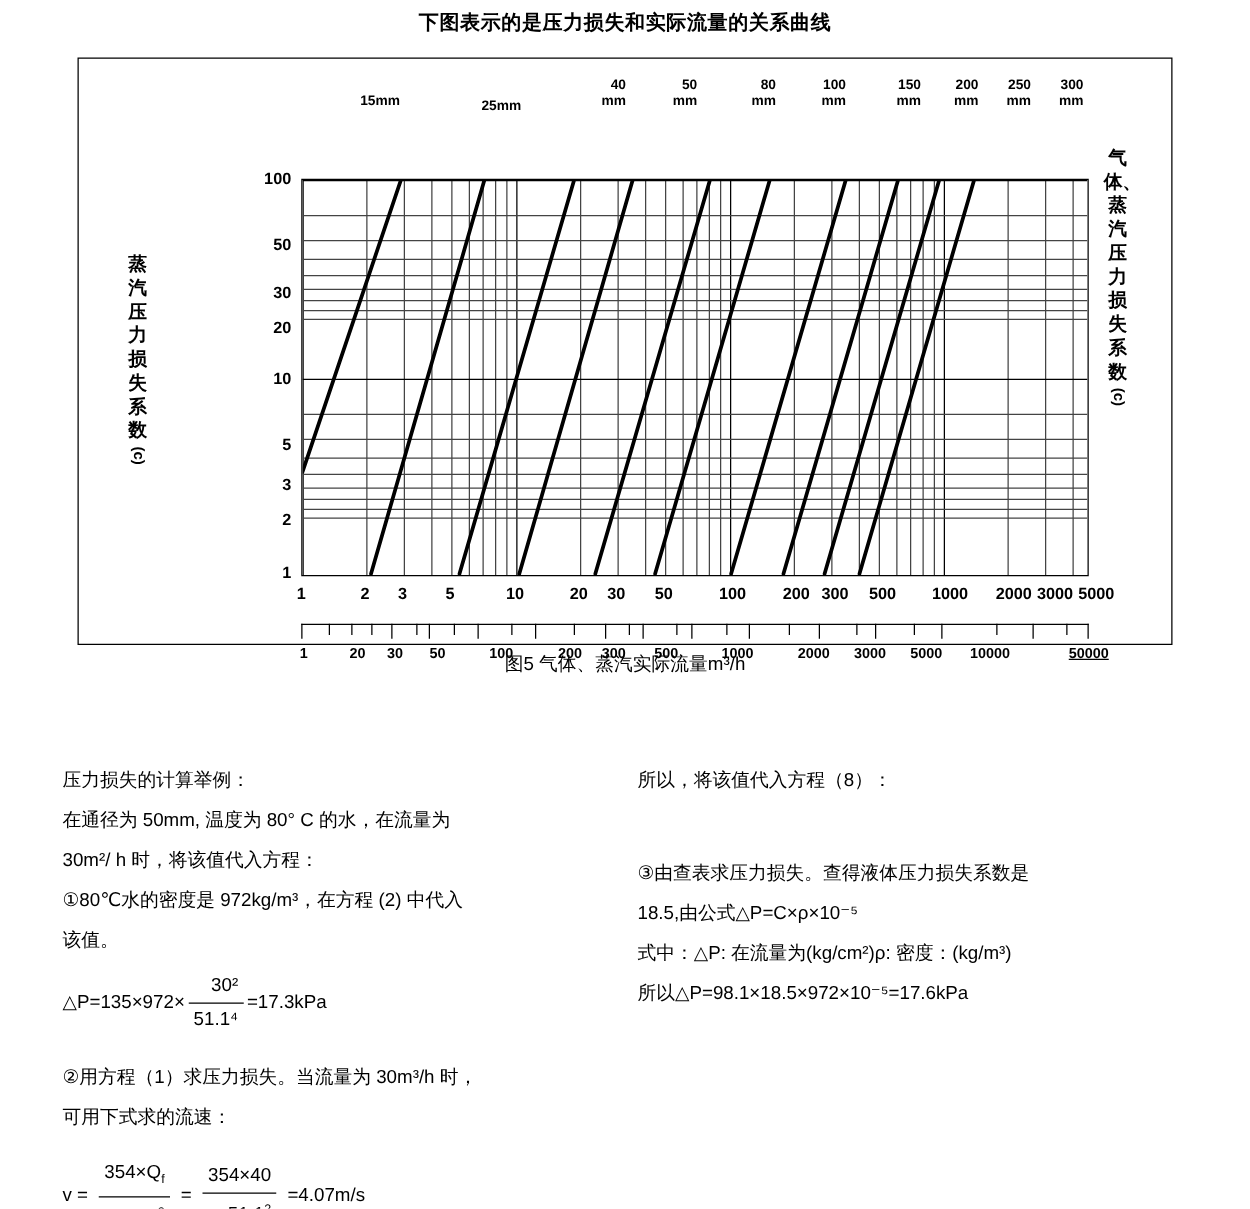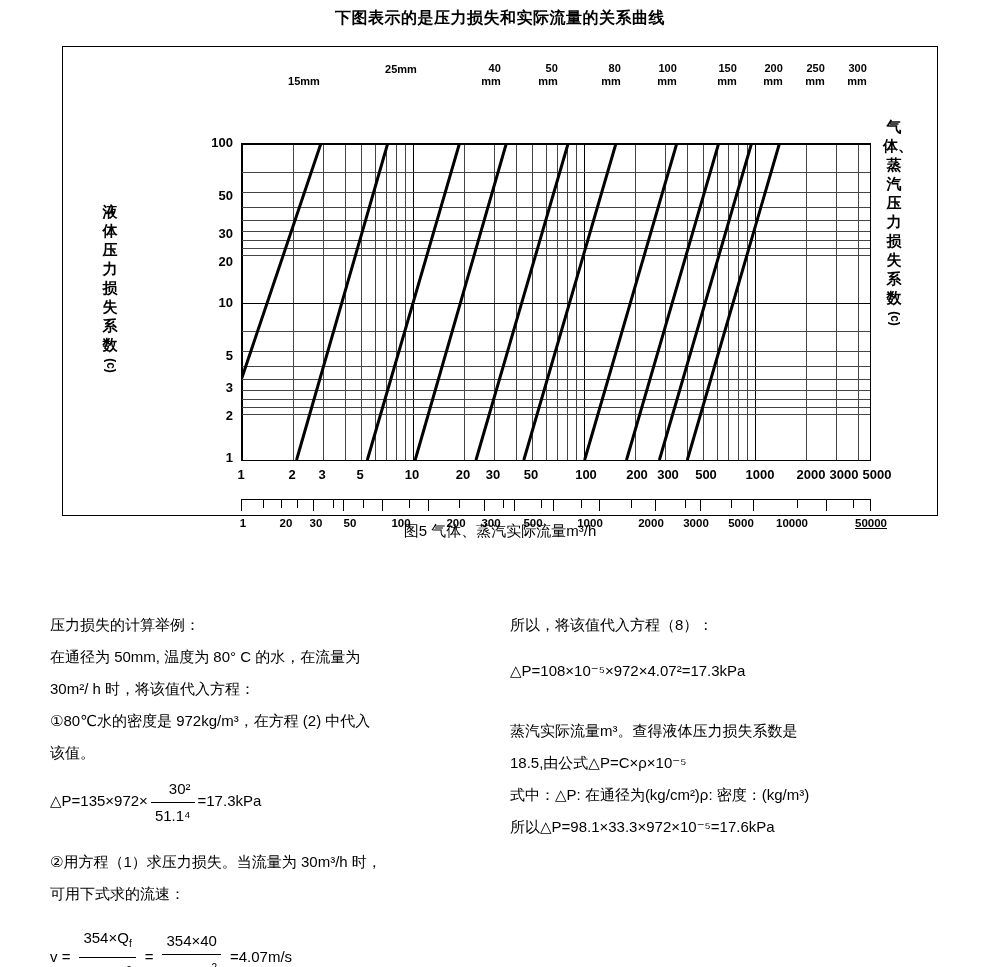--- a/index.html
+++ b/index.html
@@ -213,33 +213,33 @@
   }
 </style>
 </head>
 <body>
 
 <div id="doc-title">下图表示的是压力损失和实际流量的关系曲线</div>
 
 <div id="figure-frame">
 
   <div class="side-label" style="left:36px; top:155px;">
-    <span class="rot">液体压力损失系数</span>
+    <span class="rot">蒸汽压力损失系数</span>
     <span class="side-sub">(c)</span>
   </div>
 
   <div class="side-label" style="left:820px; top:70px;">
     <span class="rot">气体、蒸汽压力损失系数</span>
     <span class="side-sub">(c)</span>
   </div>
 
   <div class="toplabel" style="left:241px; top:28px;">
     <span>15mm</span>
   </div>
-  <div class="toplabel" style="left:338px; top:16px;">
+  <div class="toplabel" style="left:338px; top:32px;">
     <span>25mm</span>
   </div>
   <div class="toplabel" style="left:428px; top:15px;">
     <span>40</span><br>
     <span>mm</span>
   </div>
   <div class="toplabel" style="left:485px; top:15px;">
     <span>50</span><br>
     <span>mm</span>
   </div>
@@ -442,20 +442,19 @@
       <span class="num">354×40</span>
       <span class="den"><span>51.1</span><sup>2</sup></span>
     </span>
     <span>=4.07m/s</span>
   </div>
 </div>
 
 <div id="text-right">
   <p class="para">所以，将该值代入方程（8）：</p>
   <div class="gap"></div>
-  <p class="para">△P=108×10⁻⁵×972×4.07²=17.3kPa</p>
   <div class="gap"></div>
   <div class="gap"></div>
-  <p class="para">蒸汽实际流量m³。查得液体压力损失系数是</p>
+  <p class="para">③由查表求压力损失。查得液体压力损失系数是</p>
   <p class="para">18.5,由公式△P=C×ρ×10⁻⁵</p>
-  <p class="para">式中：△P: 在通径为(kg/cm²)ρ: 密度：(kg/m³)</p>
-  <p class="para">所以△P=98.1×33.3×972×10⁻⁵=17.6kPa</p>
+  <p class="para">式中：△P: 在流量为(kg/cm²)ρ: 密度：(kg/m³)</p>
+  <p class="para">所以△P=98.1×18.5×972×10⁻⁵=17.6kPa</p>
 </div>
 
 </body></html>

